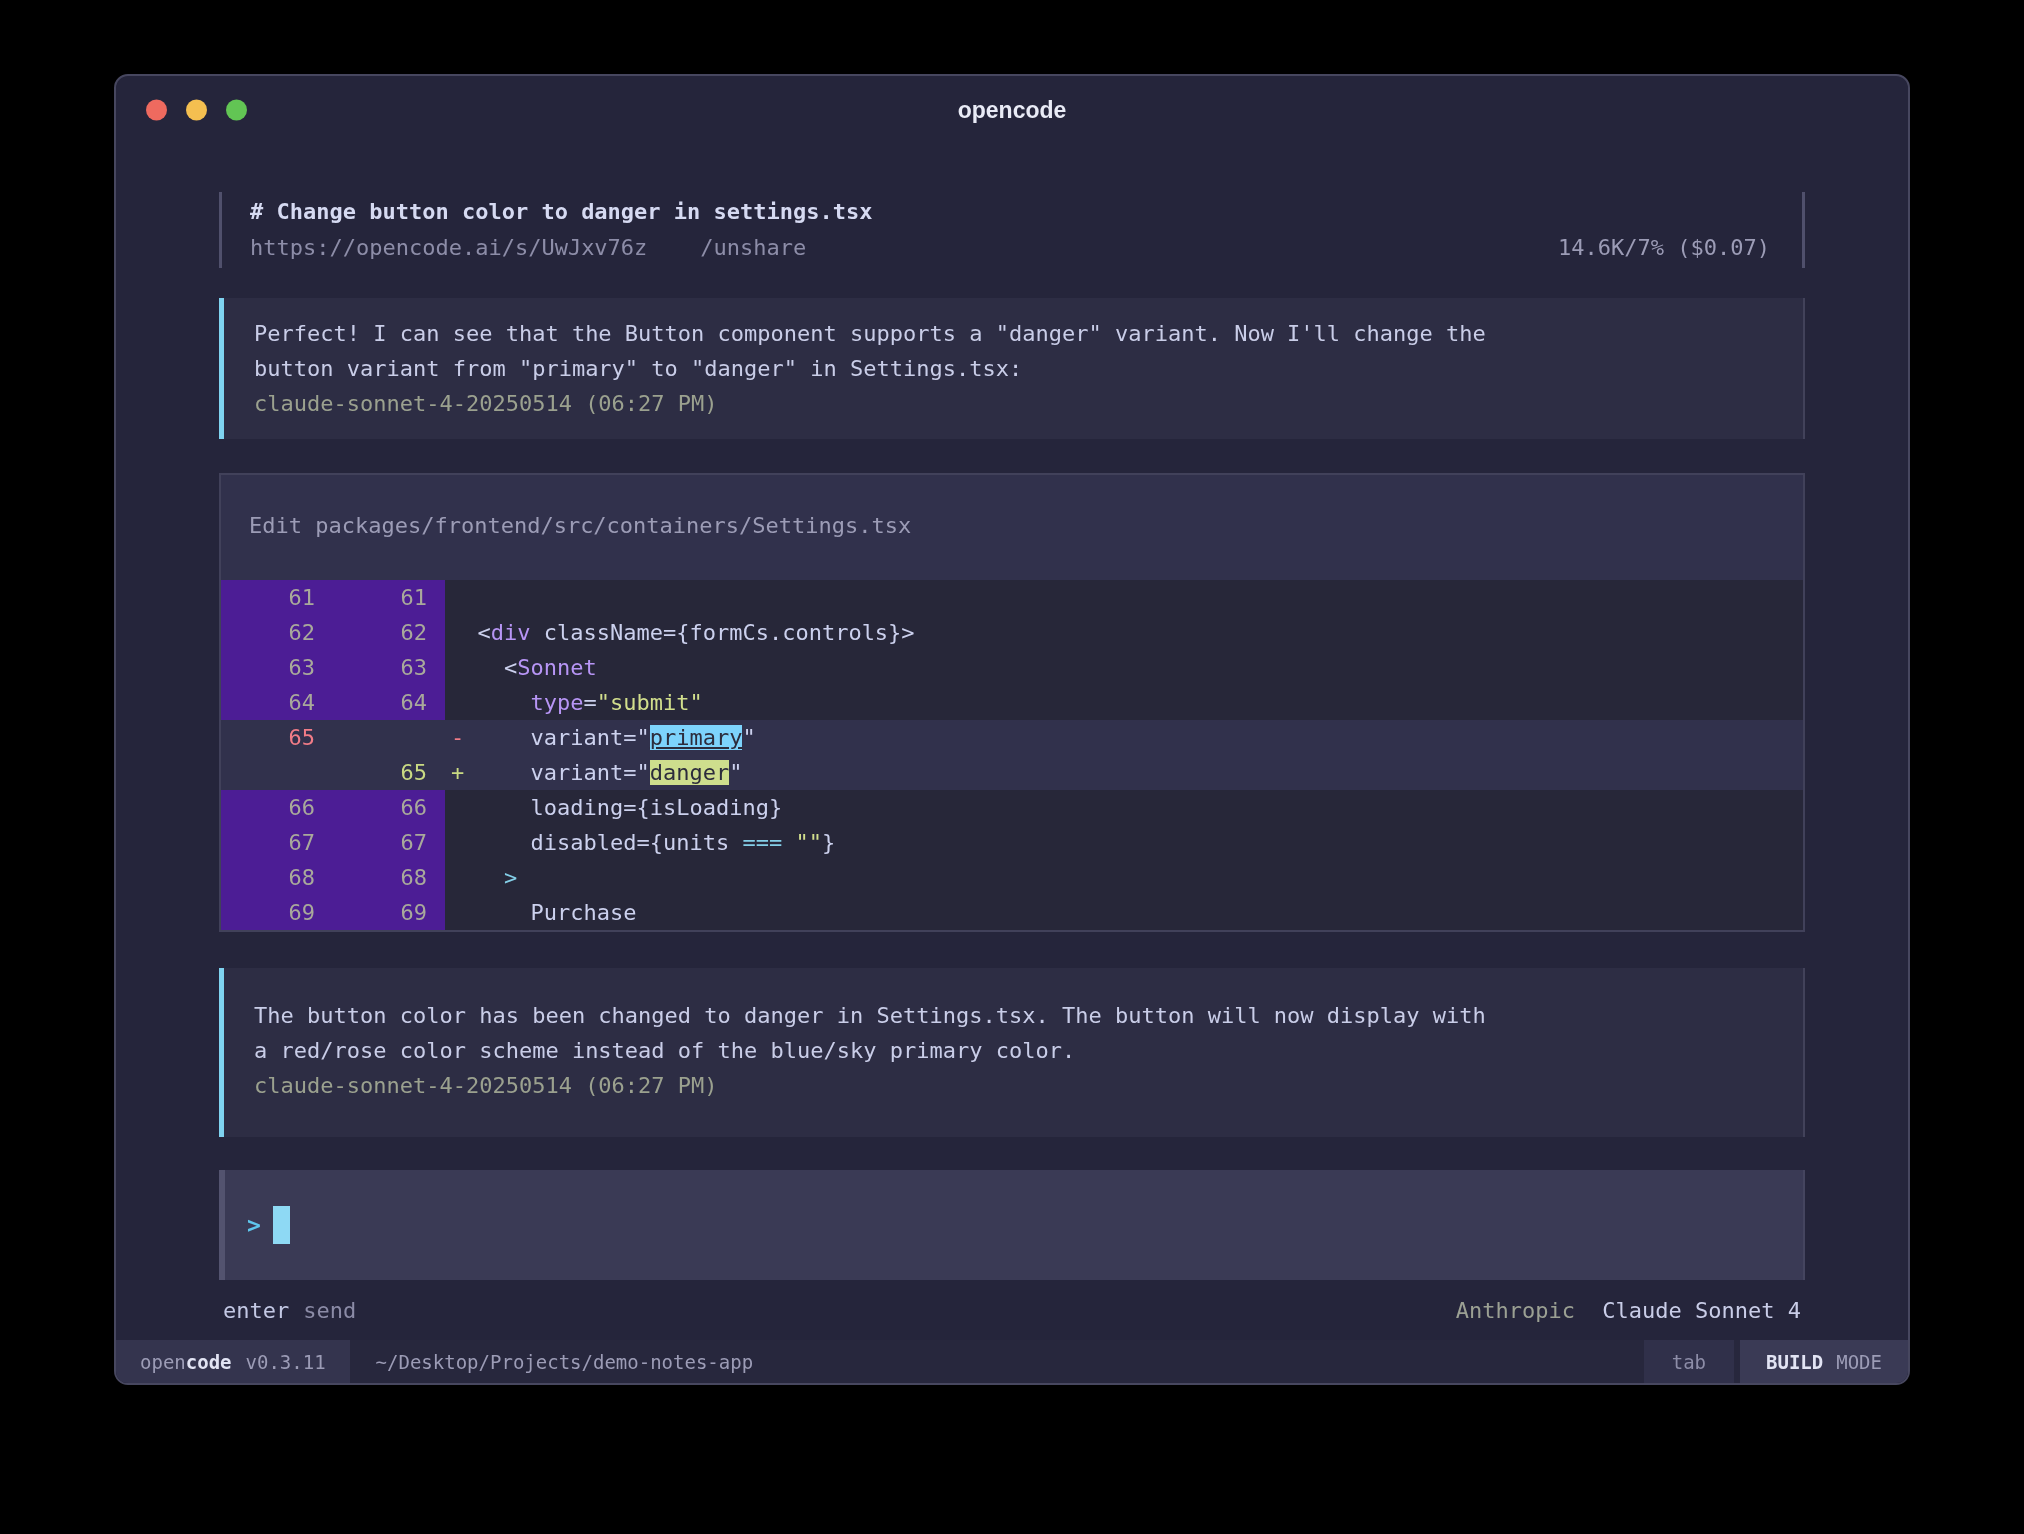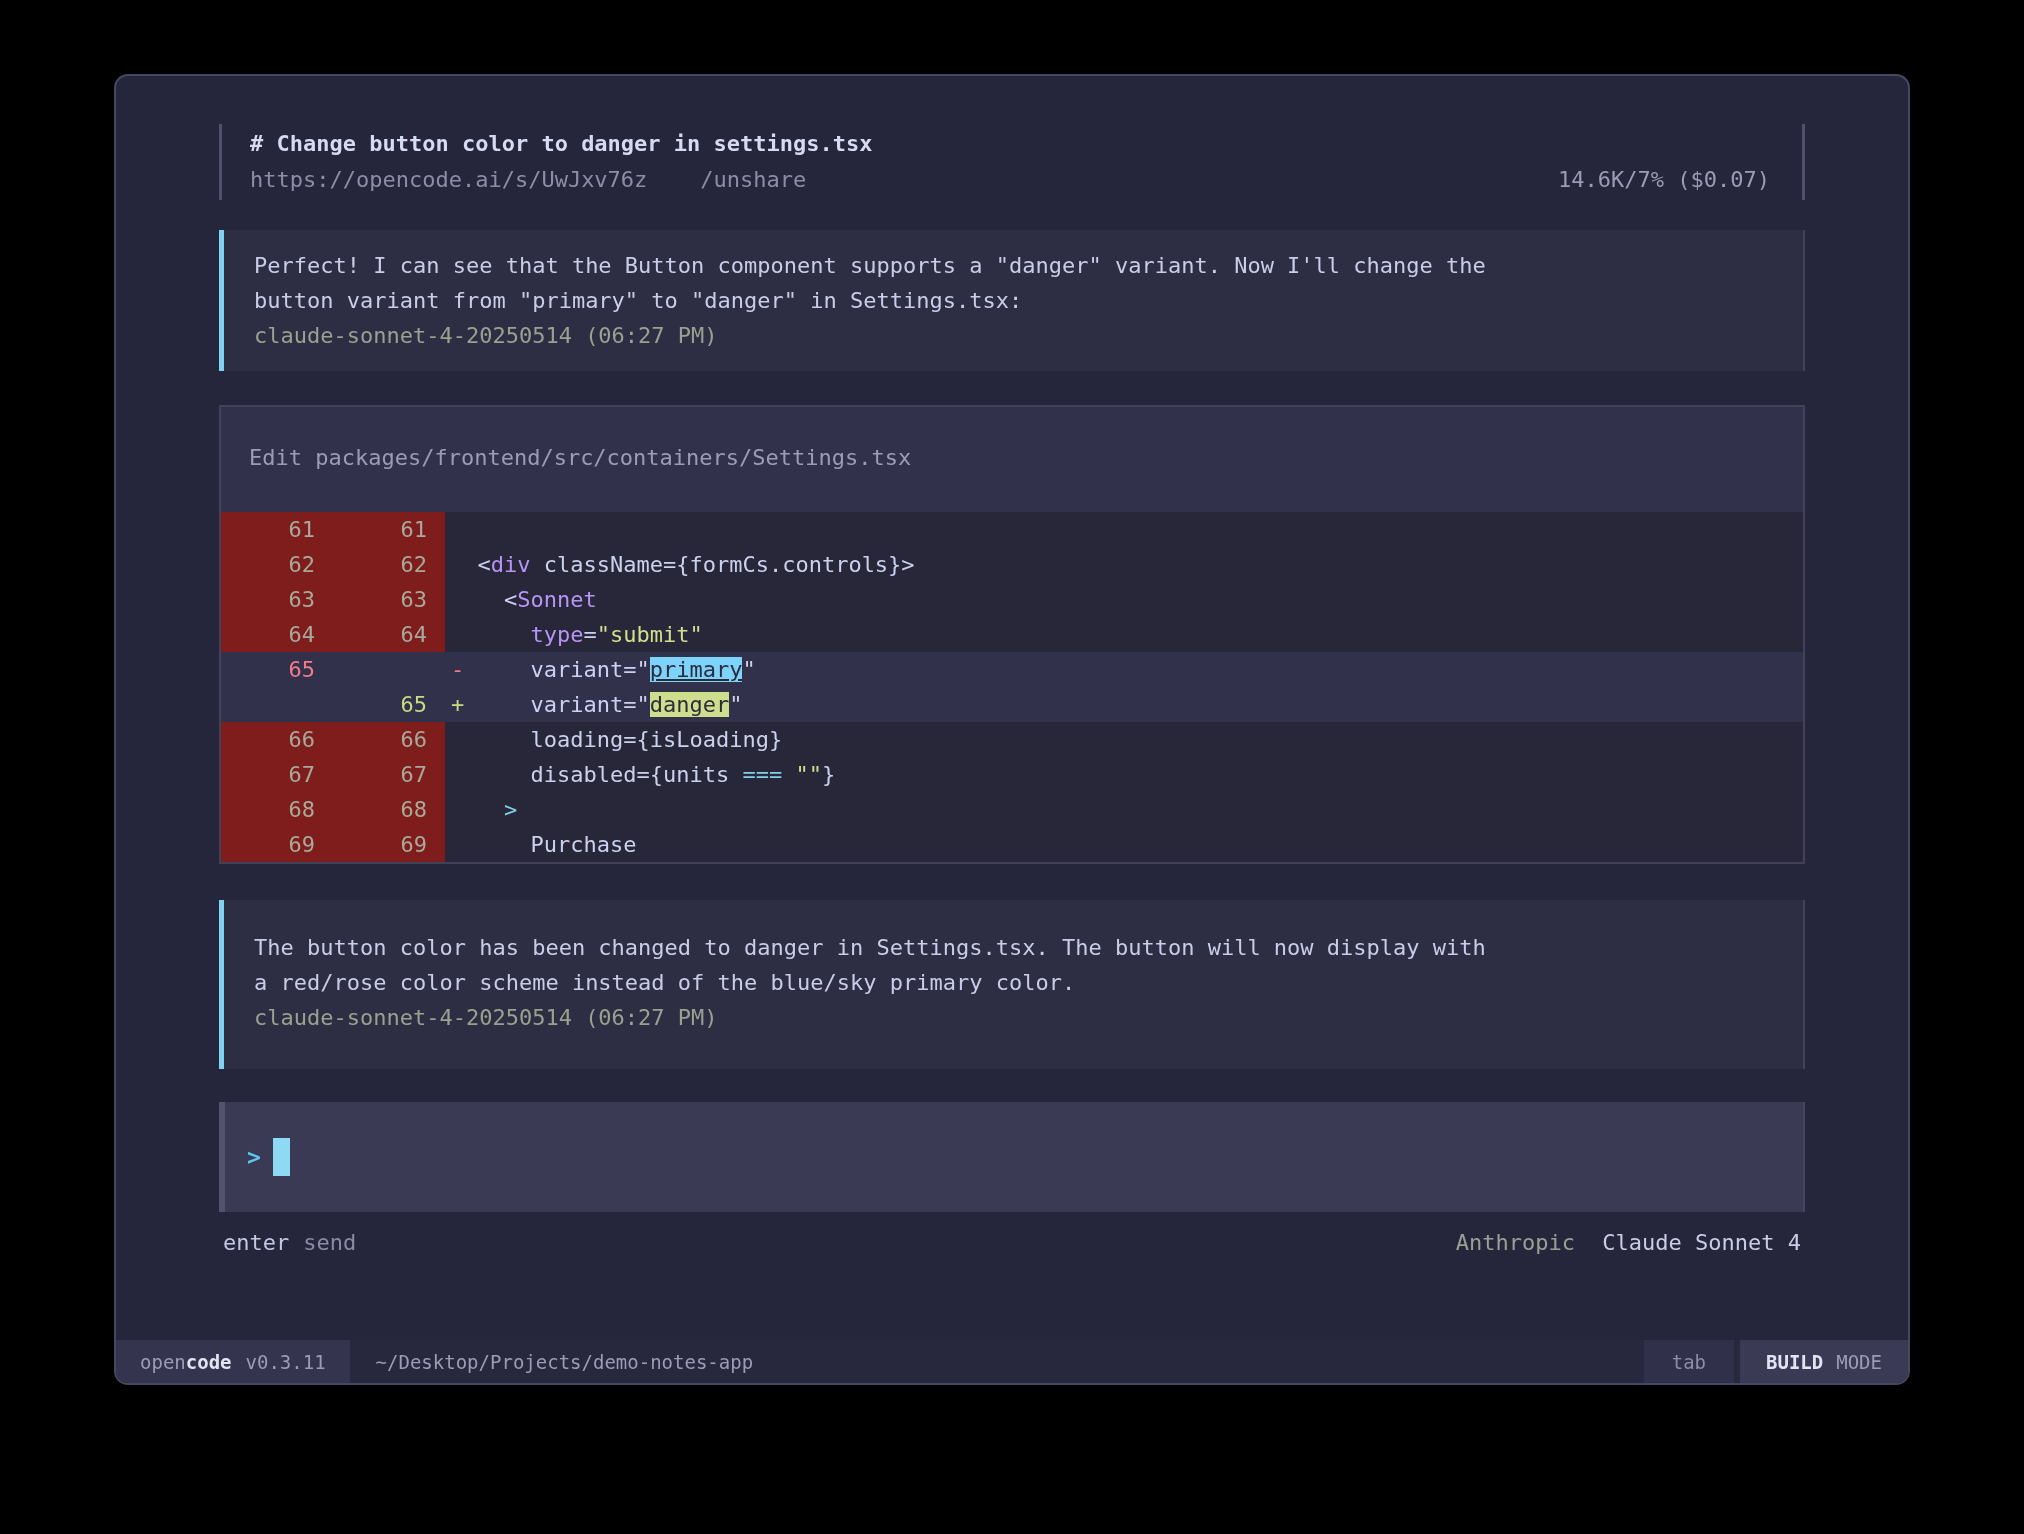--- a/index.html
+++ b/index.html
@@ -44,21 +44,21 @@
   .msg-2{margin-top:36px;padding-top:30px;padding-bottom:34px;}
   .msg-text{color:#c9cde8;font-size:22px;line-height:35px;white-space:pre-wrap;}
   .msg-meta{color:#9ba18f;font-size:22px;line-height:35px;}
   
   .panel{
     margin-top:34px;border:2px solid #41415a;background:#31314c;box-sizing:border-box;
   }
   .panel-header{color:#9c9cb6;font-size:22px;padding:38px 28px 42px;line-height:25px;}
   .drow{display:flex;height:35px;line-height:35px;font-size:22px;}
   .g-old,.g-new{width:112px;text-align:right;padding-right:18px;box-sizing:border-box;flex-shrink:0;white-space:pre;}
-  .drow.ctx .g-old,.drow.ctx .g-new{background:#7f1d1d;color:#a9a99b;}
+  .drow.ctx .g-old,.drow.ctx .g-new{background:#4c1d95;color:#a9a99b;}
   .drow.ctx .code{background:#272739;}
   .drow.del .g-old{color:#f17c87;}
   .drow.add .g-new{color:#c9da83;}
   .code{flex:1;padding-left:6px;white-space:pre;}
   .c-fg{color:#ccd1ee;}
   .c-purple{color:#b795f5;}
   .c-string{color:#d2df8d;}
   .c-cyan{color:#84cfe8;}
   .c-del{background:#7dd3fc;color:#2c2c3c;text-decoration:underline;}
   .c-add{background:#cede8d;color:#2c2c3c;}
@@ -95,20 +95,28 @@
   .sb-tab{background:#30304a;padding:8px 28px;color:#8d8da8;}
   .sb-mode{background:#3a3a55;padding:0 26px;margin-left:6px;}
   .sb-mode-word{color:#e2e4f4;font-weight:bold;}
   .sb-mode-label{color:#9c9cb6;margin-left:13px;}
 </style>
 </head>
 <body>
 
 <div class="window">
 
+  <div class="titlebar">
+    <div class="lights">
+      <span class="light red"></span>
+      <span class="light yellow"></span>
+      <span class="light green"></span>
+    </div>
+    <div class="title">opencode</div>
+  </div>
 
   <div class="content">
 
     <div class="share">
       <div class="share-title"># Change button color to danger in settings.tsx</div>
       <div class="share-row2">
         <span class="share-url">https://opencode.ai/s/UwJxv76z</span>
         <span class="share-unshare">/unshare</span>
         <span class="share-stats">14.6K/7% ($0.07)</span>
       </div>

